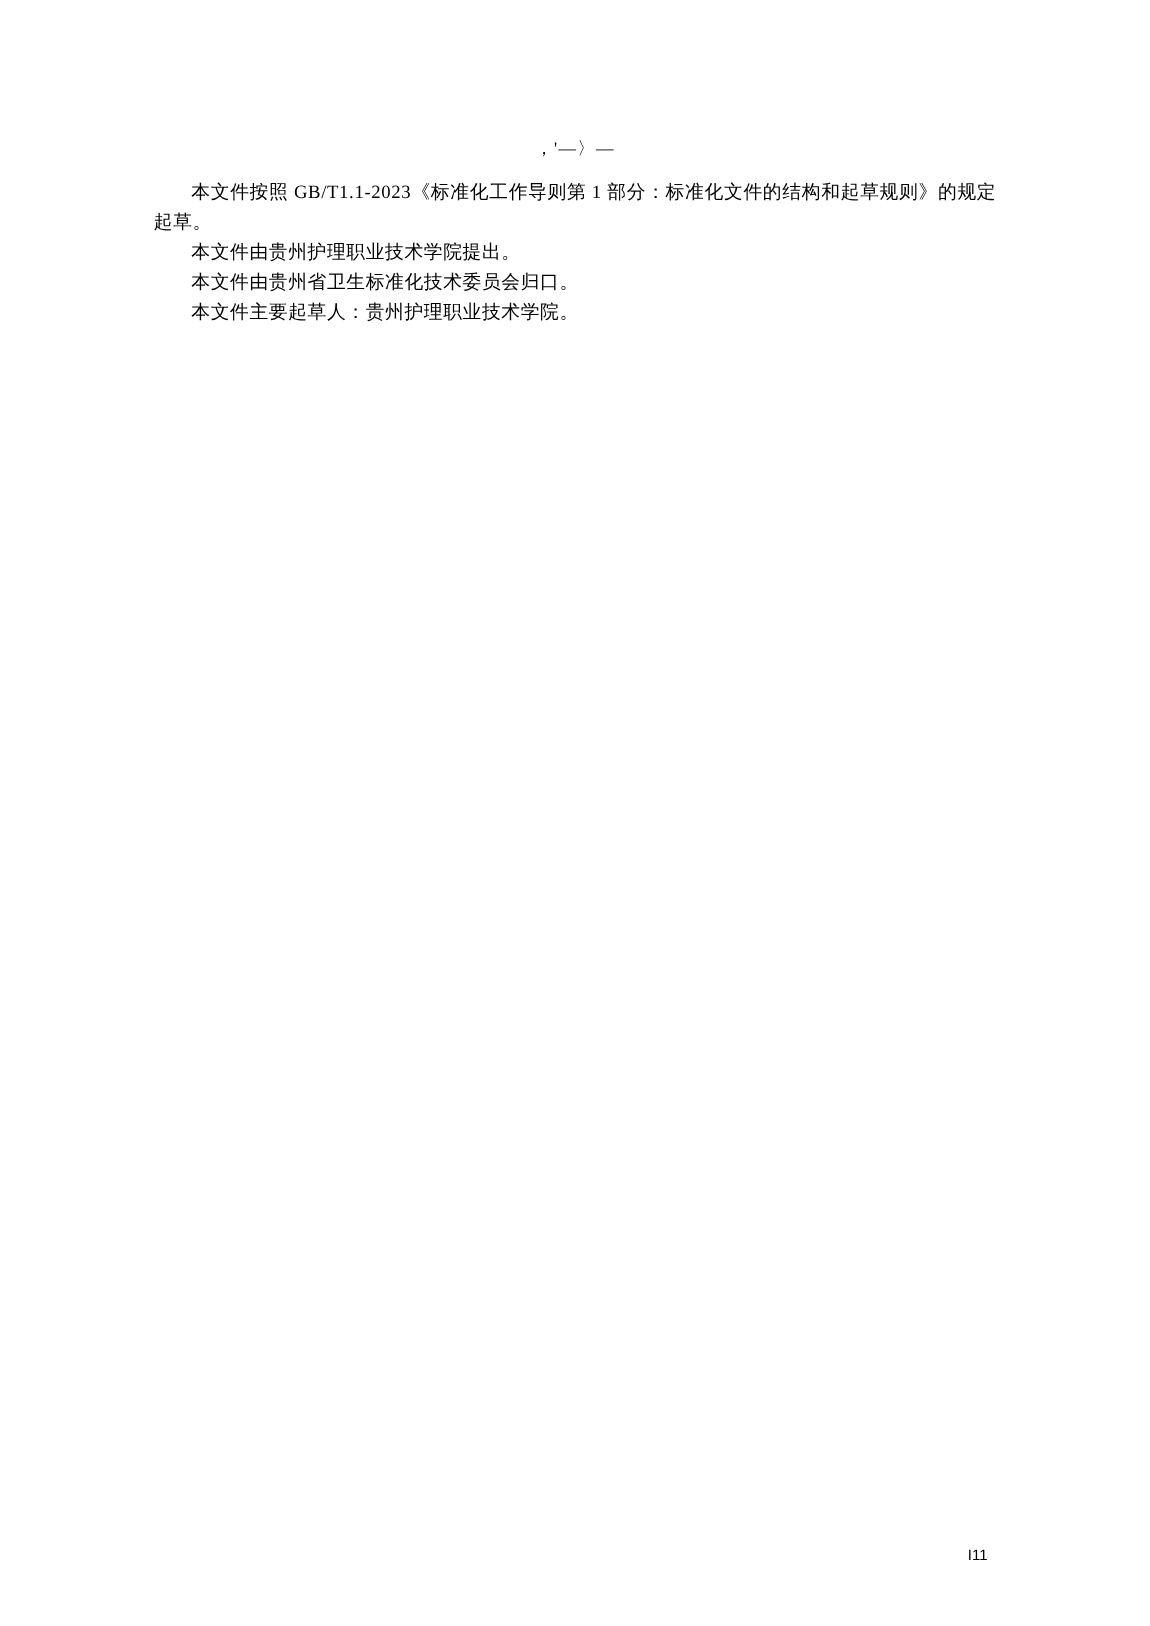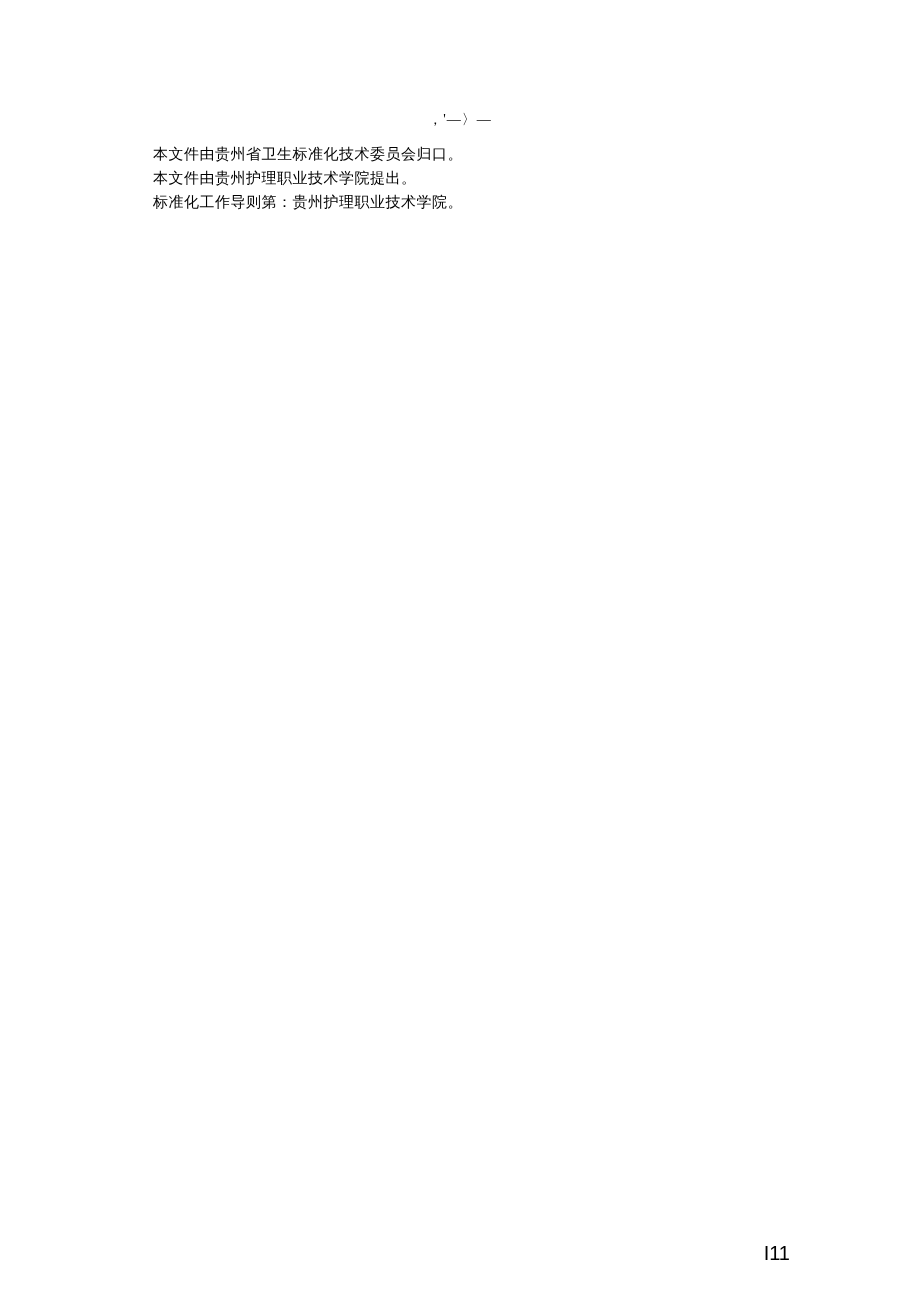--- a/index.html
+++ b/index.html
@@ -35,33 +35,34 @@
     .body-text {
       line-height: 1.6;
       text-align: justify;
       letter-spacing: 0.5px;
     }
     .para {
       text-indent: 2em;
     }
     .page-number {
       position: absolute;
-      bottom: 36px;
+      bottom: 50px;
       right: 130px;
-      font-size: 20px;
+      font-size: 12px;
       font-family: Arial, sans-serif;
     }
   </style>
 </head>
 <body>
 
 <div class="page">
   <div class="header-mark">
     <span class="header-line1">，'—〉—</span>
   </div>
   <div class="body-text">
+    <p class="para">本文件按照 GB/T1.1-2023《标准化工作导则第 1 部分：标准化文件的结构和起草规则》的规定起草。</p>
+    <p class="para">本文件由贵州护理职业技术学院提出。</p>
     <p class="para">本文件由贵州省卫生标准化技术委员会归口。</p>
-    <p class="para">本文件由贵州护理职业技术学院提出。</p>
-    <p class="para">标准化工作导则第：贵州护理职业技术学院。</p>
+    <p class="para">本文件主要起草人：贵州护理职业技术学院。</p>
   </div>
 </div>
 
 <div class="page-number">I11</div>
 
 </body></html>

